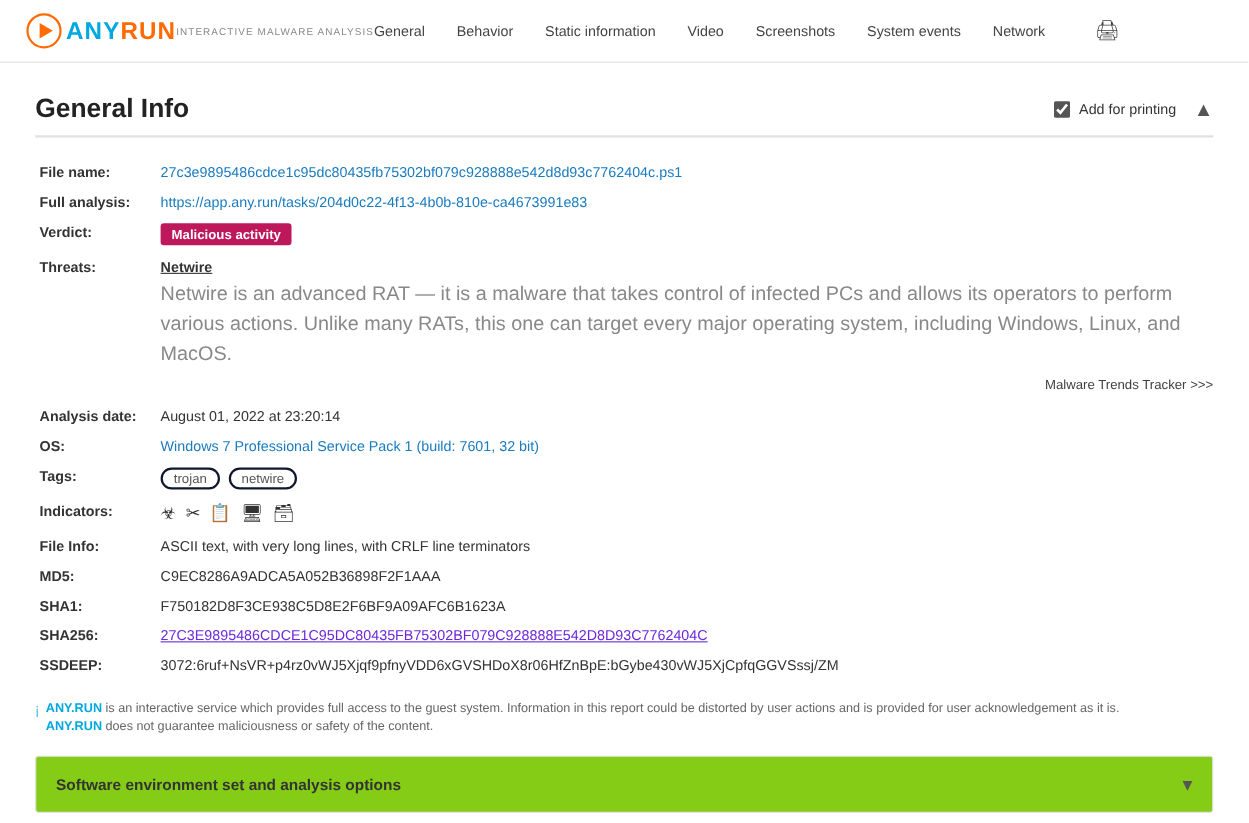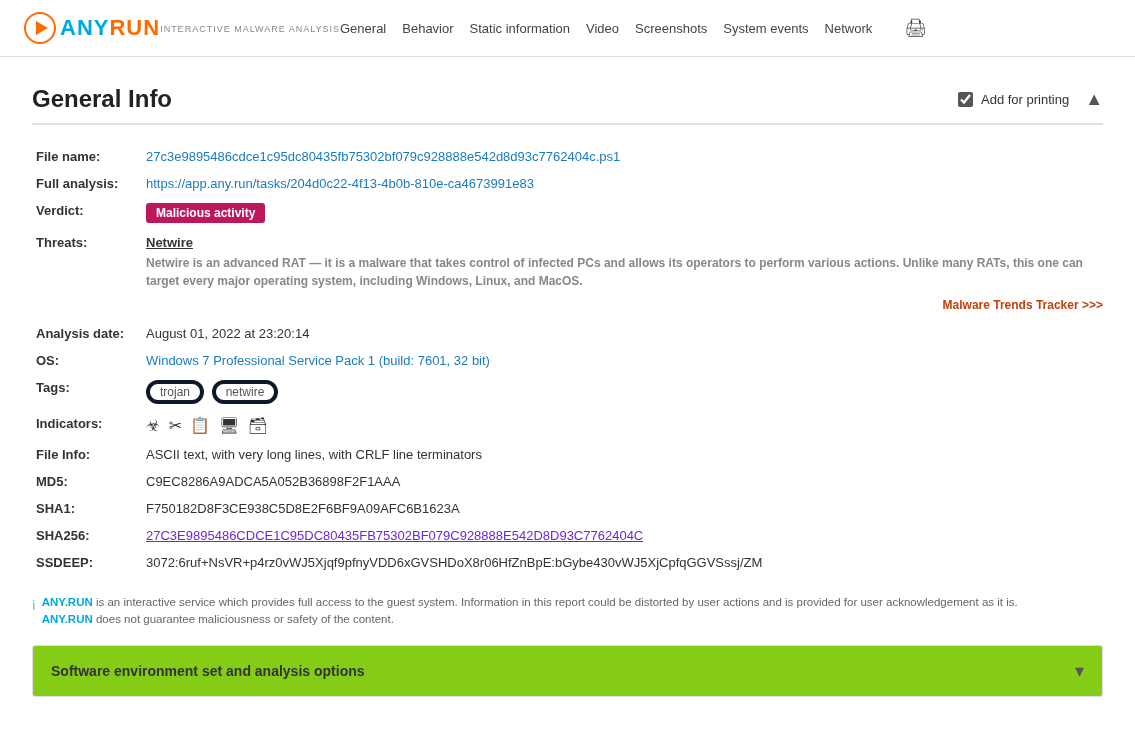--- a/index.html
+++ b/index.html
@@ -4,45 +4,45 @@
   <style>
     * { box-sizing: border-box; margin: 0; padding: 0; }
     body { font-family: Arial, sans-serif; font-size: 13px; color: #333; background: #fff; }
     
     
     .header { display: flex; align-items: center; padding: 12px 24px; border-bottom: 1px solid #e0e0e0; }
     .logo-area { display: flex; flex-direction: row; margin-right: auto; align-items: center; }
     .logo-text { font-size: 22px; font-weight: bold; color: #222; letter-spacing: 1px; }
     .logo-text span { color: #00a8e0; }
     .logo-sub { font-size: 9px; color: #888; letter-spacing: 1px; text-transform: uppercase; margin-top: 1px; }
-    .nav { display: flex; align-items: center; gap: 16px; }
+    .nav { display: flex; align-items: center; gap: 29px; }
     .nav-item { font-size: 13px; color: #444; cursor: pointer; text-decoration: none; }
     .print-icon { font-size: 18px; color: #444; cursor: pointer; margin-left: 16px; }
 
     
     .main { padding: 28px 32px 20px 32px; max-width: 1135px; }
     
     
     .section-header { display: flex; align-items: center; justify-content: space-between; margin-bottom: 18px; border-bottom: 2px solid #e0e0e0; padding-bottom: 10px; }
     .section-title { font-size: 24px; font-weight: bold; color: #222; }
     .print-checkbox { width: 15px; height: 15px; accent-color: #555; }
     .collapse-btn { font-size: 18px; color: #555; cursor: pointer; margin-left: 8px; }
 
     
     .info-table { width: 100%; border-collapse: collapse; }
     .info-table tr td { padding: 6px 4px; vertical-align: top; }
     .info-table td.label { width: 110px; font-weight: bold; color: #333; white-space: nowrap; padding-right: 16px; margin-left: 32px; }
     .info-table td.value { color: #333; }
     .link-blue { color: #1a7bbf; text-decoration: none; }
     .verdict-badge { display: inline-block; background: #be185d; color: #fff; padding: 3px 10px; border-radius: 3px; font-size: 12px; font-weight: bold; }
     .threat-link { color: #333; font-weight: bold; text-decoration: underline; cursor: pointer; }
-    .threat-desc { color: #888; font-size: 12px; margin-top: 4px; line-height: 1.5; font-weight: bold; }
+    .threat-desc { color: #888; font-size: 18px; margin-top: 4px; line-height: 1.5; }
     .malware-tracker { text-align: right; color: #999; font-size: 12px; margin-bottom: 8px; margin-top: 2px; }
-    .malware-tracker a { color: #c2410c; text-decoration: none; font-weight: bold; }
-    .tag-pill { display: inline-block; border: 4px solid #0f172a; border-radius: 12px; padding: 1px 10px; font-size: 12px; color: #555; margin-right: 4px; }
+    .malware-tracker a { color: #404040; text-decoration: none; }
+    .tag-pill { display: inline-block; border: 2px solid #0f172a; border-radius: 12px; padding: 1px 10px; font-size: 12px; color: #555; margin-right: 4px; }
     .indicators { font-size: 16px; letter-spacing: 2px; }
     
     
     .info-notice { display: flex; align-items: flex-start; gap: 6px; margin-top: 18px; font-size: 11.5px; color: #666; line-height: 1.5; }
     .info-notice .info-icon { color: #5bc0de; font-size: 14px; margin-top: 1px; }
     .notice-link { color: #00a8e0; text-decoration: none; font-weight: bold; }
 
     
     .bottom-section { background: #84cc16; border: 1px solid #e0e0e0; border-radius: 3px; padding: 14px 18px; display: flex; align-items: center; justify-content: space-between; margin-top: 16px; cursor: pointer; }
     .bottom-section-title { font-size: 14px; font-weight: bold; color: #333; }

